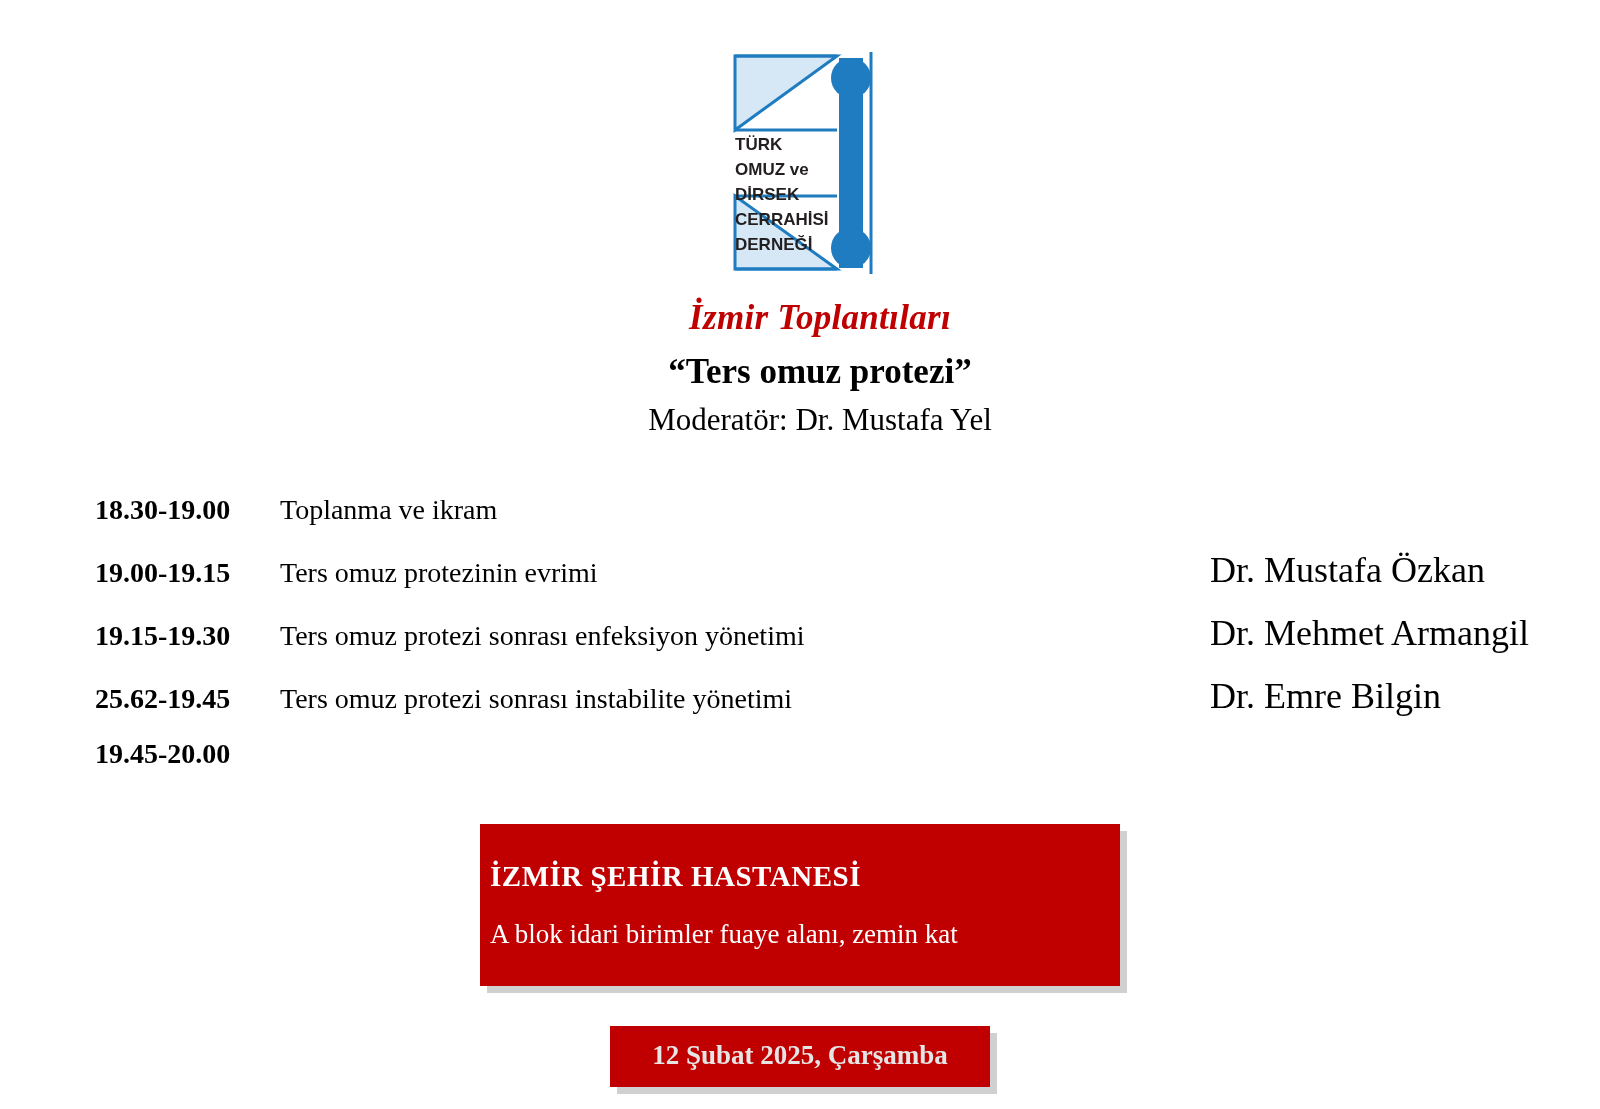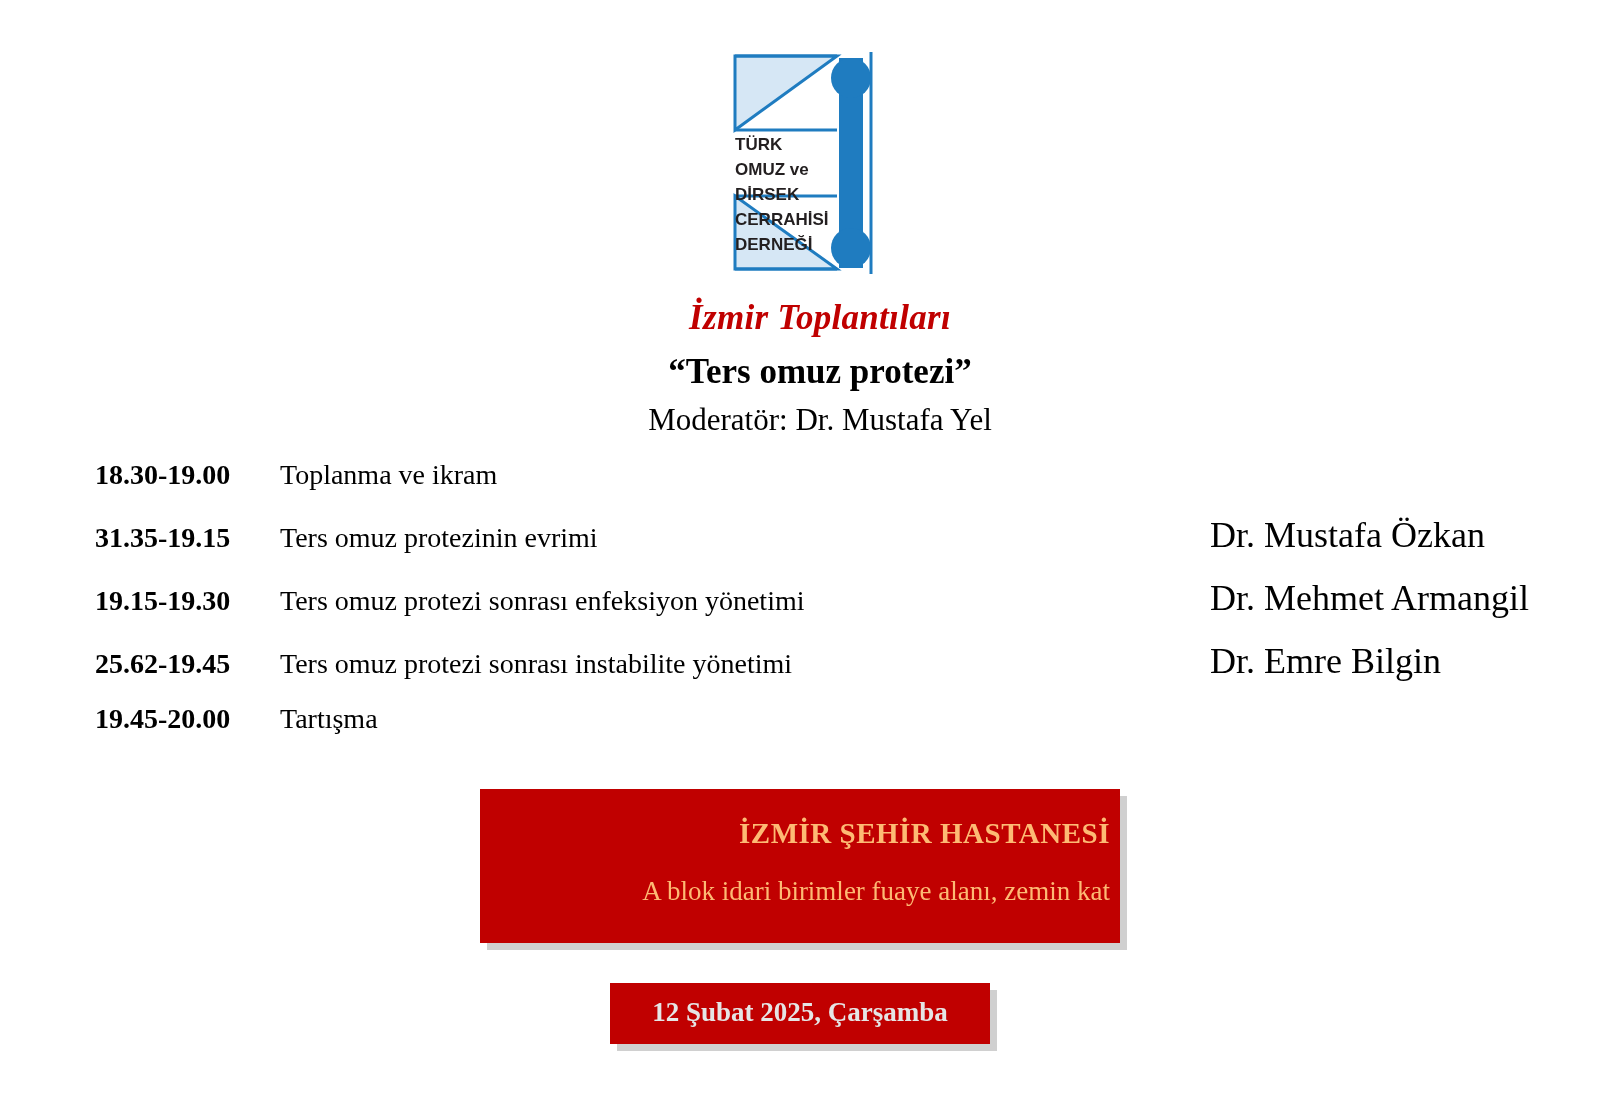--- a/index.html
+++ b/index.html
@@ -56,21 +56,21 @@
   }
   .moderator {
     font-family: "Liberation Serif", serif;
     font-size: 31px;
     color: #000000;
     margin: 10px 0 0 0;
   }
 
   
   .program {
-    margin-top: 21px;
+    margin-top: 56px;
     padding-left: 95px;
     padding-right: 60px;
   }
   .row {
     display: flex;
     align-items: baseline;
     margin-bottom: 21px;
     min-height: 34px;
   }
   .time {
@@ -98,23 +98,23 @@
   
   .venue-wrap {
     margin-top: 52px;
     display: flex;
     justify-content: center;
   }
   .venue {
     position: relative;
     width: 620px;
     background: #c00000;
-    color: #fdba74;
-    text-align: right;
-    padding: 24px 10px 28px 10px;
+    color: #ffffff;
+    text-align: left;
+    padding: 32px 10px 28px 10px;
     box-shadow: 7px 7px 0 rgba(150,150,150,0.45);
   }
   .venue-name {
     font-family: "Liberation Serif", serif;
     font-weight: bold;
     font-size: 29px;
     letter-spacing: 0.5px;
     margin: 4px 0 0 0;
   }
   .venue-detail {
@@ -179,40 +179,39 @@
 
 <div class="program">
 
   <div class="row">
     <span class="time">18.30-19.00</span>
     <span class="topic">Toplanma ve ikram</span>
     <span class="speaker"></span>
   </div>
 
   <div class="row">
-    <span class="time">31.35-19.15</span>
+    <span class="time">19.00-19.15</span>
     <span class="topic">Ters omuz protezinin evrimi</span>
     <span class="speaker">Dr. Mustafa Özkan</span>
   </div>
 
   <div class="row">
     <span class="time">19.15-19.30</span>
     <span class="topic">Ters omuz protezi sonrası enfeksiyon yönetimi</span>
     <span class="speaker">Dr. Mehmet Armangil</span>
   </div>
 
   <div class="row">
     <span class="time">25.62-19.45</span>
     <span class="topic">Ters omuz protezi sonrası instabilite yönetimi</span>
     <span class="speaker">Dr. Emre Bilgin</span>
   </div>
 
   <div class="row">
     <span class="time">19.45-20.00</span>
-    <span class="topic">Tartışma</span>
     <span class="speaker"></span>
   </div>
 
 </div>
 
 <div class="venue-wrap">
   <div class="venue">
     <p class="venue-name">İZMİR ŞEHİR HASTANESİ</p>
     <p class="venue-detail">A blok idari birimler fuaye alanı, zemin kat</p>
   </div>

